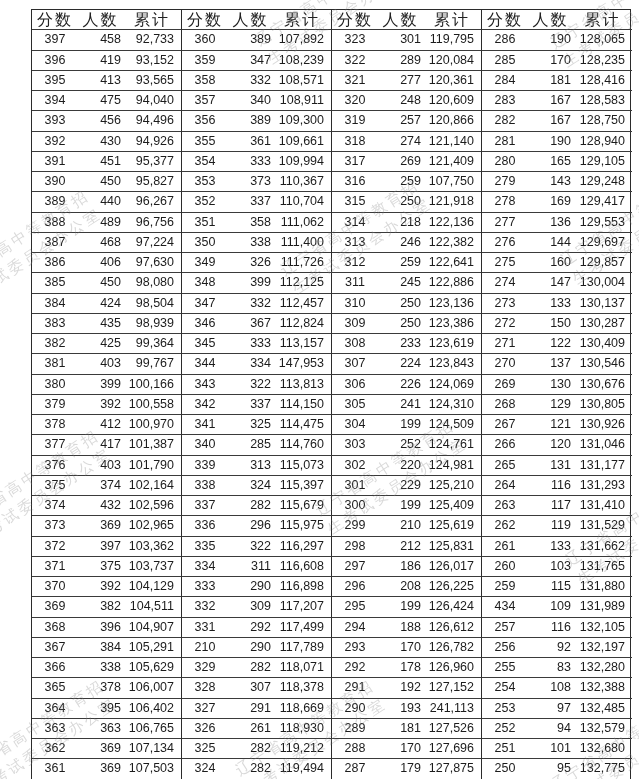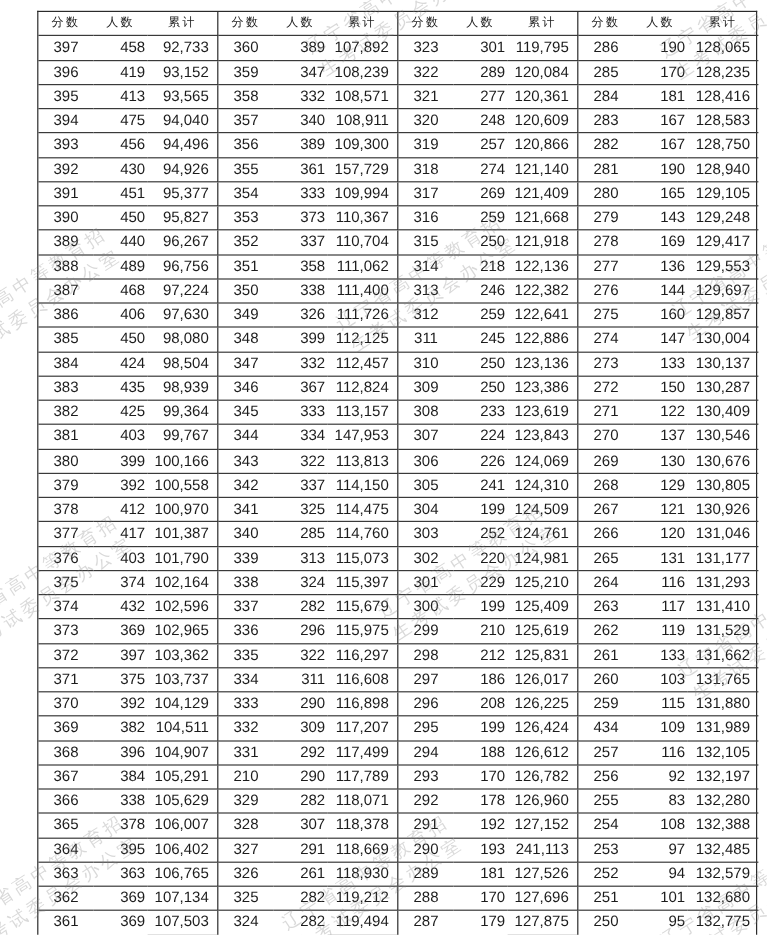--- a/index.html
+++ b/index.html
@@ -31,21 +31,21 @@
     line-height: 19.5px;
     white-space: nowrap;
     overflow: visible;
   }
   .score { text-align: center; }
   .count { text-align: right; padding-right: 2px; }
   .cum   { text-align: right; padding-right: 7px; border-right: 1.3px solid #2b2b2b; }
   .cum.lastg { border-right: none; }
   .hdr {
     text-align: center;
-    font-size: 10px;
+    font-size: 16px;
     letter-spacing: 2px;
     padding-right: 0;
     color: #222;
   }
   .hdr.cum { letter-spacing: 2px; font-family: Liberation Serif, serif; }
 
   .wm {
     position: absolute;
     transform: rotate(-33deg);
     transform-origin: center center;
@@ -133,21 +133,21 @@
       <div class="c count">257</div>
       <div class="c cum">120,866</div>
       <div class="c score">282</div>
       <div class="c count">167</div>
       <div class="c cum lastg">128,750</div>
       <div class="c score">392</div>
       <div class="c count">430</div>
       <div class="c cum">94,926</div>
       <div class="c score">355</div>
       <div class="c count">361</div>
-      <div class="c cum">157,729</div>
+      <div class="c cum">109,661</div>
       <div class="c score">318</div>
       <div class="c count">274</div>
       <div class="c cum">121,140</div>
       <div class="c score">281</div>
       <div class="c count">190</div>
       <div class="c cum lastg">128,940</div>
       <div class="c score">391</div>
       <div class="c count">451</div>
       <div class="c cum">95,377</div>
       <div class="c score">354</div>
@@ -160,21 +160,21 @@
       <div class="c count">165</div>
       <div class="c cum lastg">129,105</div>
       <div class="c score">390</div>
       <div class="c count">450</div>
       <div class="c cum">95,827</div>
       <div class="c score">353</div>
       <div class="c count">373</div>
       <div class="c cum">110,367</div>
       <div class="c score">316</div>
       <div class="c count">259</div>
-      <div class="c cum">121,668</div>
+      <div class="c cum">107,750</div>
       <div class="c score">279</div>
       <div class="c count">143</div>
       <div class="c cum lastg">129,248</div>
       <div class="c score">389</div>
       <div class="c count">440</div>
       <div class="c cum">96,267</div>
       <div class="c score">352</div>
       <div class="c count">337</div>
       <div class="c cum">110,704</div>
       <div class="c score">315</div>

